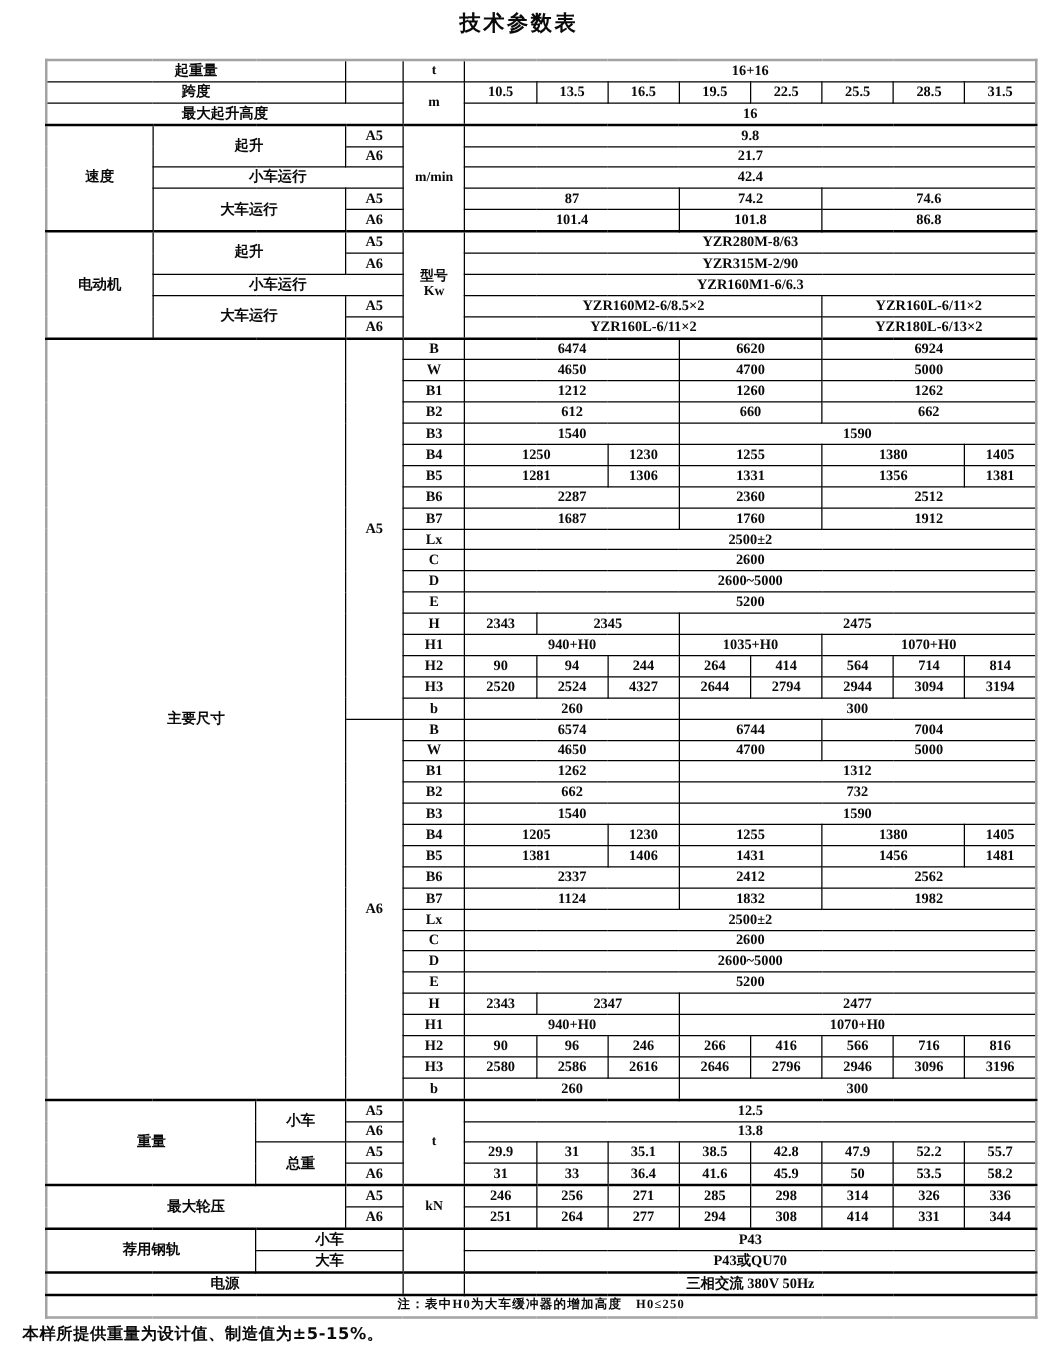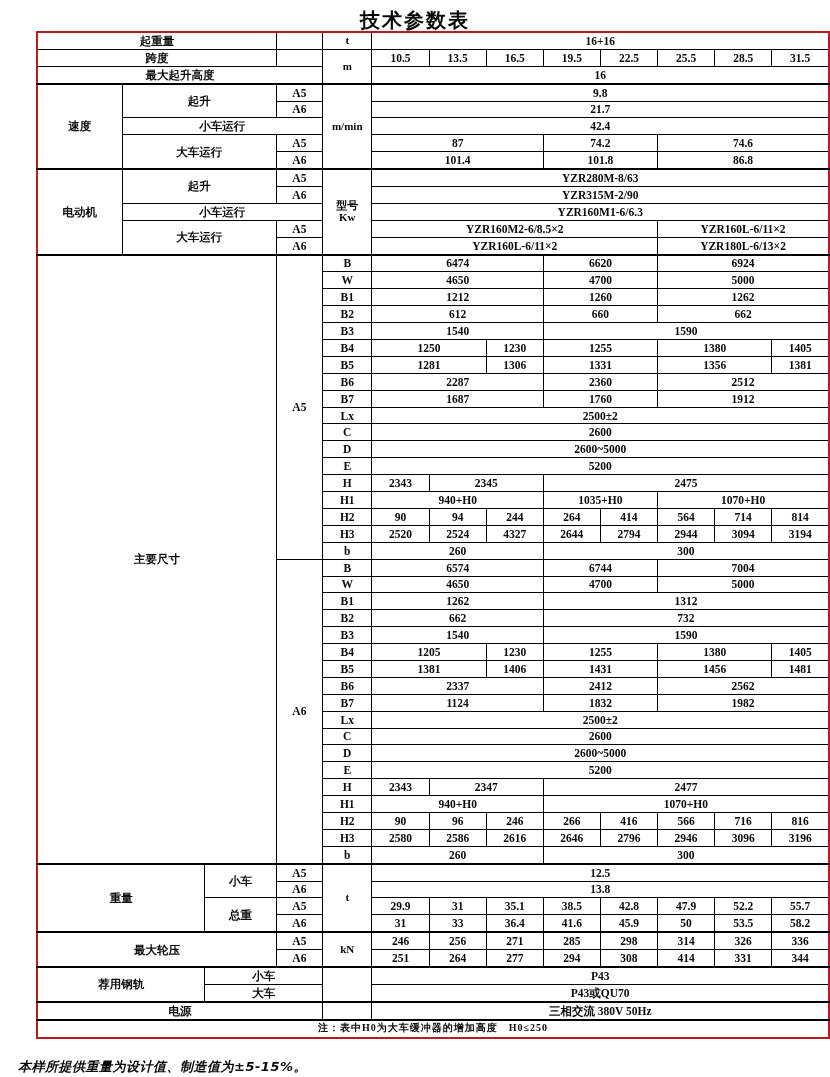--- a/index.html
+++ b/index.html
@@ -1,31 +1,31 @@
 <!DOCTYPE html>
 <html><head>
 <meta charset="utf-8">
 <style>
   html,body{margin:0;padding:0;background:#ffffff;}
   body{position:relative;width:830px;height:1077px;overflow:hidden;
        font-family:"Liberation Serif","DejaVu Serif",serif;color:#0a0a0a;}
   .page-title{position:absolute;top:7px;left:0;width:830px;text-align:center;
-       font-size:20px;font-weight:bold;letter-spacing:2px;
+       font-size:17px;font-weight:bold;letter-spacing:2px;
        font-family:"DejaVu Sans","Liberation Sans",sans-serif;}
-  table.params{position:absolute;left:17px;top:31px;border-collapse:collapse;
-       table-layout:fixed;border:2px solid #b91c1c;margin-left:19px;}
+  table.params{position:absolute;left:17px;top:47px;border-collapse:collapse;
+       table-layout:fixed;border:2px solid #a3a3a3;margin-left:19px;}
   td{border:1px solid #000;text-align:center;vertical-align:middle;
      font-size:11.5px;font-weight:bold;padding:0;height:15.9px;line-height:1.05;
      overflow:hidden;white-space:pre-line;}
   tr.sec > td{border-top-width:2px;}
   td.unit{font-size:11px;}
   td.note{font-size:10px;letter-spacing:1px;}
   .footer-note{position:absolute;top:1058px;left:18px;font-size:13px;
        font-weight:bold;letter-spacing:0.5px;
-       font-family:"DejaVu Sans","Liberation Sans",sans-serif;font-style:italic;}
+       font-family:"DejaVu Sans","Liberation Sans",sans-serif;}
 </style>
 </head>
 <body>
 
 <div class="page-title">技术参数表</div>
 
 <table class="params">
   <colgroup>
       <col style="width: 87px;">
       <col style="width: 85px;">

